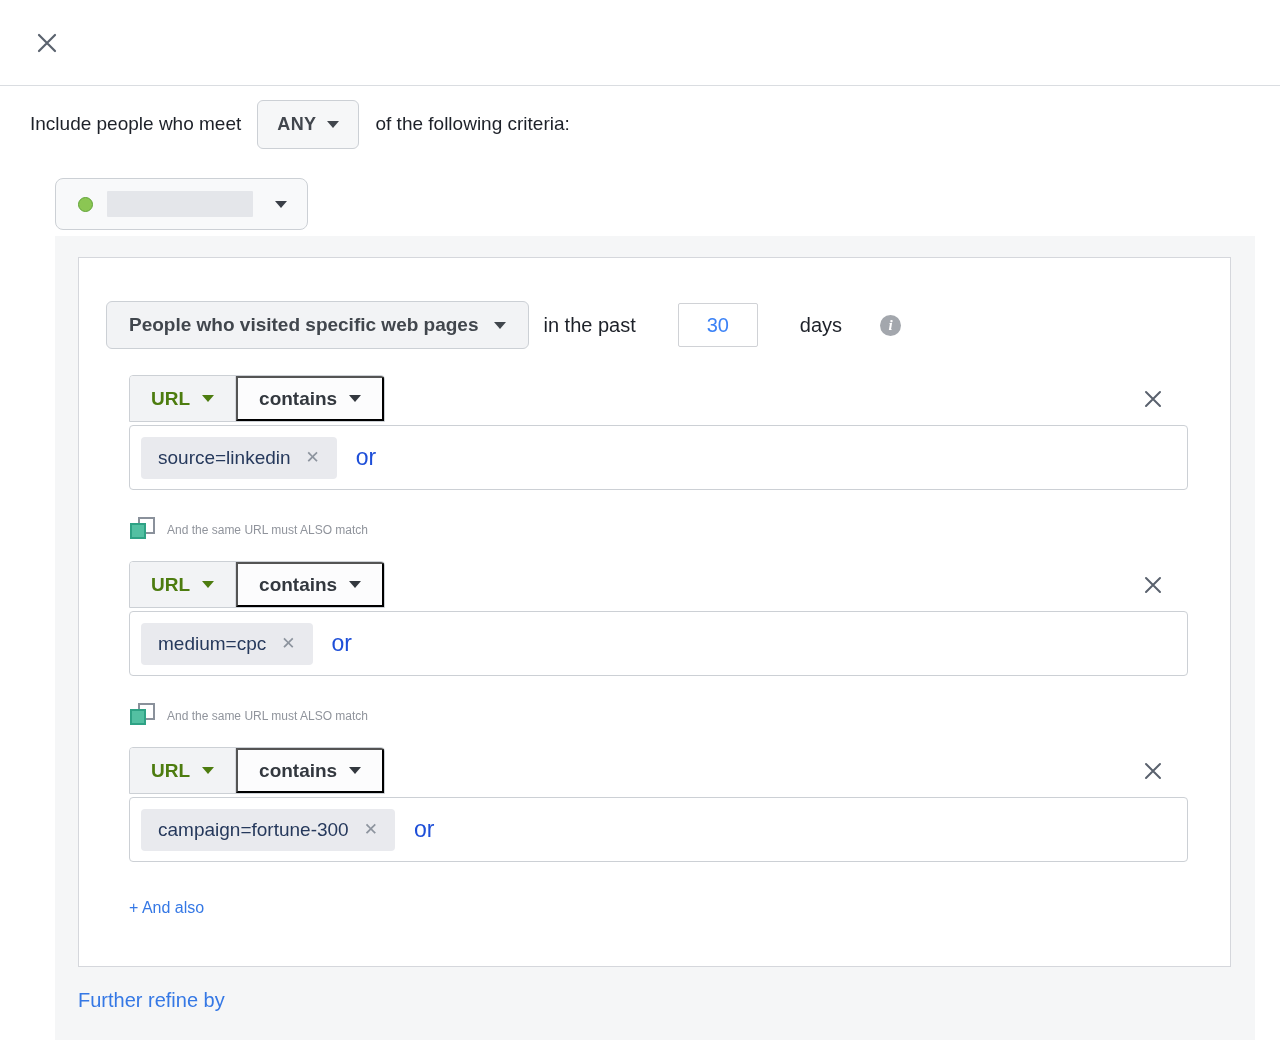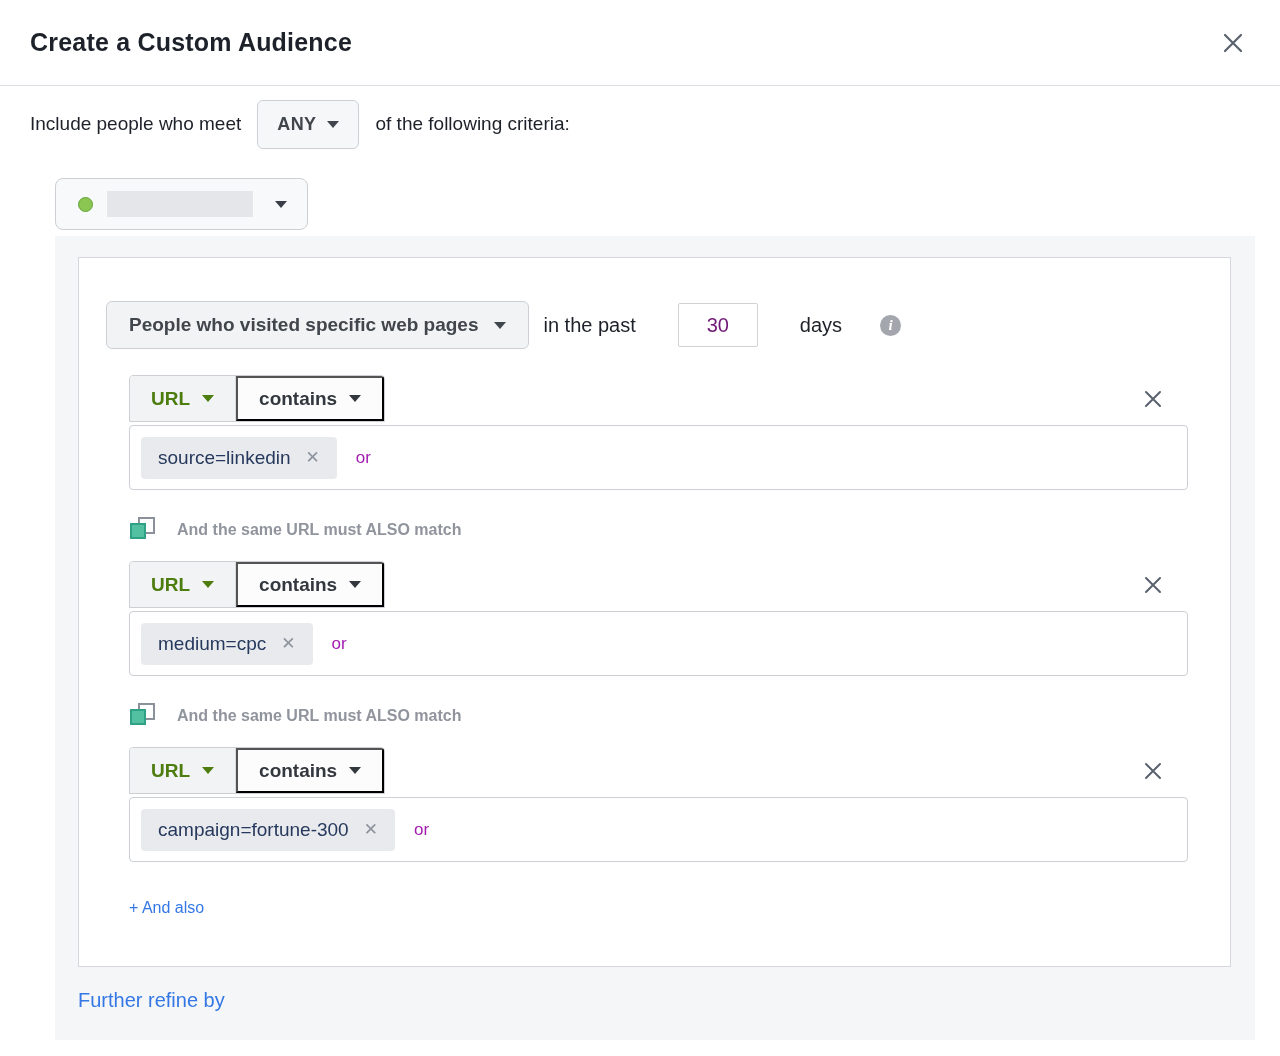--- a/index.html
+++ b/index.html
@@ -37,21 +37,21 @@
   .card { background:#fff; border:1px solid #d5d7dc; height:710px;
     padding:43px 42px 0 27px; }
 
   
   .event-row { display:flex; align-items:center; }
   .event-btn { height:48px; padding:0 22px; display:inline-flex; align-items:center;
     gap:15px; background:#f2f3f5; border:1px solid #ccd0d5; border-radius:6px;
     font-weight:700; font-size:19px; color:#41464d; cursor:pointer; white-space:nowrap; }
   .timeframe { display:flex; align-items:center; margin-left:15px; font-size:20px;gap:27px; }
   .days-input { width:80px; height:44px; margin:0 15px; border:1px solid #d0d2d6;
-    border-radius:2px; text-align:center; font-size:20px; color:#701a75;
+    border-radius:2px; text-align:center; font-size:20px; color:#3b82f6;
     font-family:"Liberation Sans", sans-serif; }
   .info-icon { width:21px; height:21px; border-radius:50%; background:#a3a7ad;
     margin-left:11px; display:inline-flex; align-items:center; justify-content:center;
     color:#fff; font-family:"Liberation Serif", serif; font-style:italic;
     font-weight:700; font-size:15px; cursor:pointer; }
 
   
   .rules { margin:26px 0 0 23px; }
   .rule-head { display:flex; align-items:center; justify-content:space-between; }
   .seg-group { display:inline-flex; height:47px; border:1px solid #ccd0d5;
@@ -60,43 +60,42 @@
     padding:0 21px; }
   .seg-url { background:#f2f3f5; color:#4d7c0f; border-right:1px solid #d8dadf; }
   .seg-contains { background:#fcfcfd; color:#33383f; cursor:pointer; }
   .rule-delete { background:none; border:none; cursor:pointer; margin-right:22px;
     display:flex; padding:2px; }
   .rule-input { margin-top:3px; height:65px; background:#fff; border:1px solid #ccd0d5;
     border-radius:4px; display:flex; align-items:center; padding:0 11px; }
   .tag { height:42px; background:#e9eaee; border-radius:4px; display:inline-flex;
     align-items:center; padding:0 17px; font-size:19px; color:#26395c; gap:15px; }
   .tag-x { color:#8d949e; font-size:17px; cursor:pointer; line-height:1; }
-  .or-placeholder { color:#a21caf; font-size:17px; margin-left:19px; }
+  .or-placeholder { color:#1d4ed8; font-size:23px; margin-left:19px; }
 
   
   .connector { display:flex; align-items:center; margin:25px 0 16px; height:30px; }
-  .connector-label { color:#90949c; font-size:16px; margin-left:20px;font-weight:bold; }
+  .connector-label { color:#90949c; font-size:12px; margin-left:10px; }
   .overlap-icon { position:relative; width:28px; height:28px; cursor:pointer; flex:none; }
   .overlap-gray { position:absolute; left:9px; top:1px; width:17px; height:17px;
     border:2px solid #8a919b; background:transparent; }
   .overlap-teal { position:absolute; left:1px; top:7px; width:16px; height:16px;
     border:2px solid #2fa285; background:#53c0a2; }
 
   .add-link { display:inline-block; margin-top:37px; color:#3578e5; font-size:16px;
     text-decoration:none; cursor:pointer; }
   .refine-link { display:inline-block; margin-top:22px; color:#3578e5; font-size:20px;
     text-decoration:none; cursor:pointer; }
 
   svg.x-icon { display:block; }
 </style>
 </head>
 <body>
 
 <div class="dlg-header">
-  <div class="dlg-title">Create a Custom Audience</div>
   <button class="close-btn">
     <svg class="x-icon" width="26" height="26" viewBox="0 0 26 26">
       <path d="M5 5 L21 21 M21 5 L5 21" stroke="#5a626e" stroke-width="2.2" stroke-linecap="round" fill="none"></path>
     </svg>
   </button>
 </div>
 
 <div class="include-row">
   <span>Include people who meet</span>
   <button class="any-btn">

